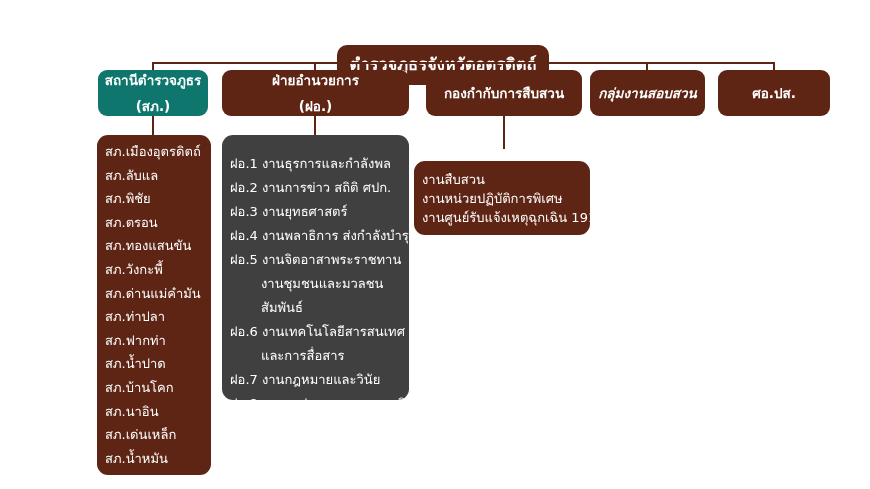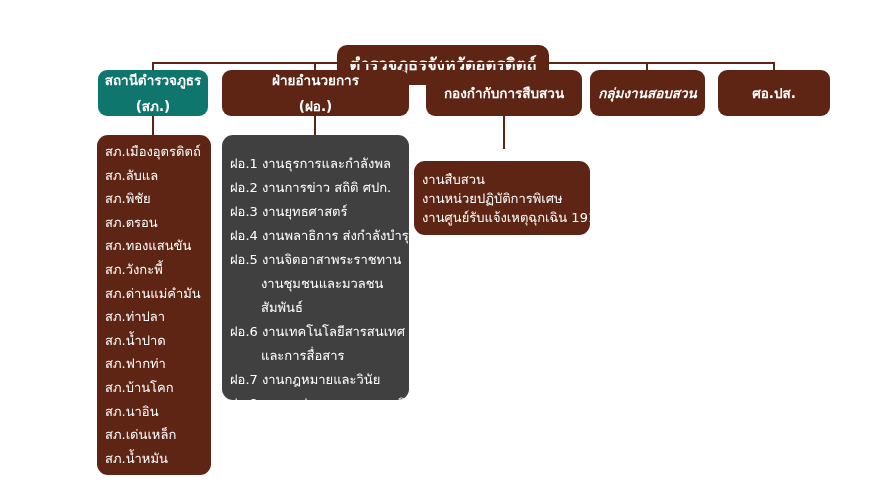--- a/index.html
+++ b/index.html
@@ -207,24 +207,24 @@
     <div class="row">
         <span>สภ.วังกะพี้</span>
       </div>
     <div class="row">
         <span>สภ.ด่านแม่คำมัน</span>
       </div>
     <div class="row">
         <span>สภ.ท่าปลา</span>
       </div>
     <div class="row">
+        <span>สภ.ฟากท่า</span>
+      </div>
+    <div class="row">
         <span>สภ.น้ำปาด</span>
-      </div>
-    <div class="row">
-        <span>สภ.ฟากท่า</span>
       </div>
     <div class="row">
         <span>สภ.บ้านโคก</span>
       </div>
     <div class="row">
         <span>สภ.นาอิน</span>
       </div>
     <div class="row">
         <span>สภ.เด่นเหล็ก</span>
       </div>

